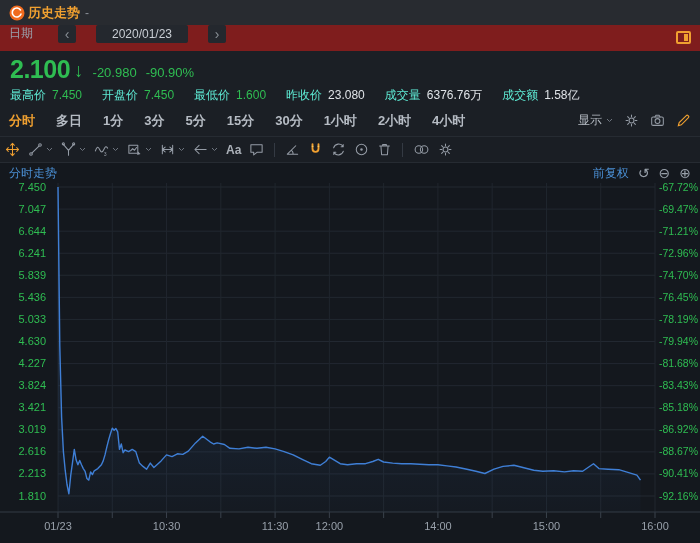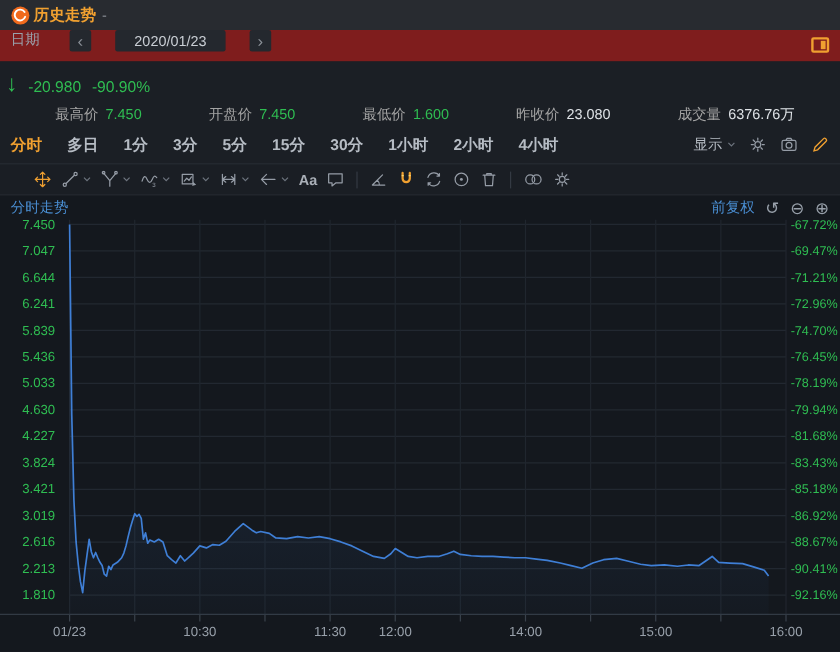--- a/index.html
+++ b/index.html
@@ -22,34 +22,34 @@
   .panel-icon i{position:absolute;right:1px;top:1px;bottom:1px;width:4px;background:#f0a030;}
 
   
   .quote{height:54px;padding:3px 10px 0;box-sizing:border-box;flex:none;}
   .quote-main{display:flex;align-items:flex-end;gap:9px;height:29px;}
   .price{color:#2fbd52;font-size:25px;font-weight:700;line-height:27px;letter-spacing:-0.5px;}
   .p-arrow{color:#2fbd52;font-size:19px;font-weight:700;line-height:25px;margin-left:-5px;}
   .chg{color:#2fbd52;font-size:13px;line-height:21px;}
   .quote-stats{display:flex;margin-top:4px;font-size:12px;line-height:17px;}
   .stat{margin-right:20px;white-space:nowrap;}
-  .stat .lb{color:#a3a3a3;margin-right:6px;margin-left:36px;}
+  .stat .lb{color:#5eead4;margin-right:6px;}
   .v-green{color:#2fbd52;}
   .v-white{color:#dfe3e7;}
 
   
   .tabs{height:32px;display:flex;align-items:center;padding:0 9px;border-bottom:1px solid #262b32;box-sizing:border-box;flex:none;position:relative;}
   .tab{font-size:13px;color:#b6bcc4;margin-right:21px;cursor:pointer;white-space:nowrap;}
   .tab.active{color:#f0a030;}
   .tabs-right{position:absolute;right:9px;top:0;height:31px;display:flex;align-items:center;gap:11px;}
   .display-dd{color:#b6bcc4;font-size:12px;display:flex;align-items:center;gap:4px;cursor:pointer;}
   .icbtn{display:flex;align-items:center;cursor:pointer;}
 
   
-  .toolbar{height:26px;background:#1a1e24;border-bottom:1px solid #262b32;display:flex;align-items:center;padding:0 24px;box-sizing:border-box;flex:none;}
+  .toolbar{height:26px;background:#1a1e24;border-bottom:1px solid #262b32;display:flex;align-items:center;padding:0 1px;box-sizing:border-box;flex:none;}
   .tool{display:flex;align-items:center;height:100%;padding:0 4px;gap:3px;cursor:pointer;}
   .tool .aa{color:#aab0b8;font-size:12px;font-weight:700;}
   .vdiv{width:1px;height:14px;background:#343a43;margin:0 6px;}
   .ic{stroke:#959ca6;fill:none;stroke-width:1.1;stroke-linecap:round;stroke-linejoin:round;}
   .ic-o{stroke:#f0a030;}
 
   
   .chart-wrap{height:380px;background:#14181e;flex:none;}
   .chart-header{height:20px;display:flex;align-items:center;justify-content:space-between;padding:0 9px;}
   .ch-title{color:#4a8fd4;font-size:12px;}
@@ -78,20 +78,21 @@
     <button class="nav-btn">‹</button>
     <div class="date-value">2020/01/23</div>
     <button class="nav-btn">›</button>
     <span class="panel-icon">
         <i></i>
       </span>
   </div>
 
   <section class="quote">
     <div class="quote-main">
+      <span class="price">2.100</span>
       <span class="p-arrow">↓</span>
       <span class="chg">-20.980</span>
       <span class="chg">-90.90%</span>
     </div>
     <div class="quote-stats" id="stats-row">
         <span class="stat"><span class="lb">最高价</span><span class="v-green">7.450</span></span>
         <span class="stat"><span class="lb">开盘价</span><span class="v-green">7.450</span></span>
         <span class="stat"><span class="lb">最低价</span><span class="v-green">1.600</span></span>
         <span class="stat"><span class="lb">昨收价</span><span class="v-white">23.080</span></span>
         <span class="stat"><span class="lb">成交量</span><span class="v-white">6376.76万</span></span>

